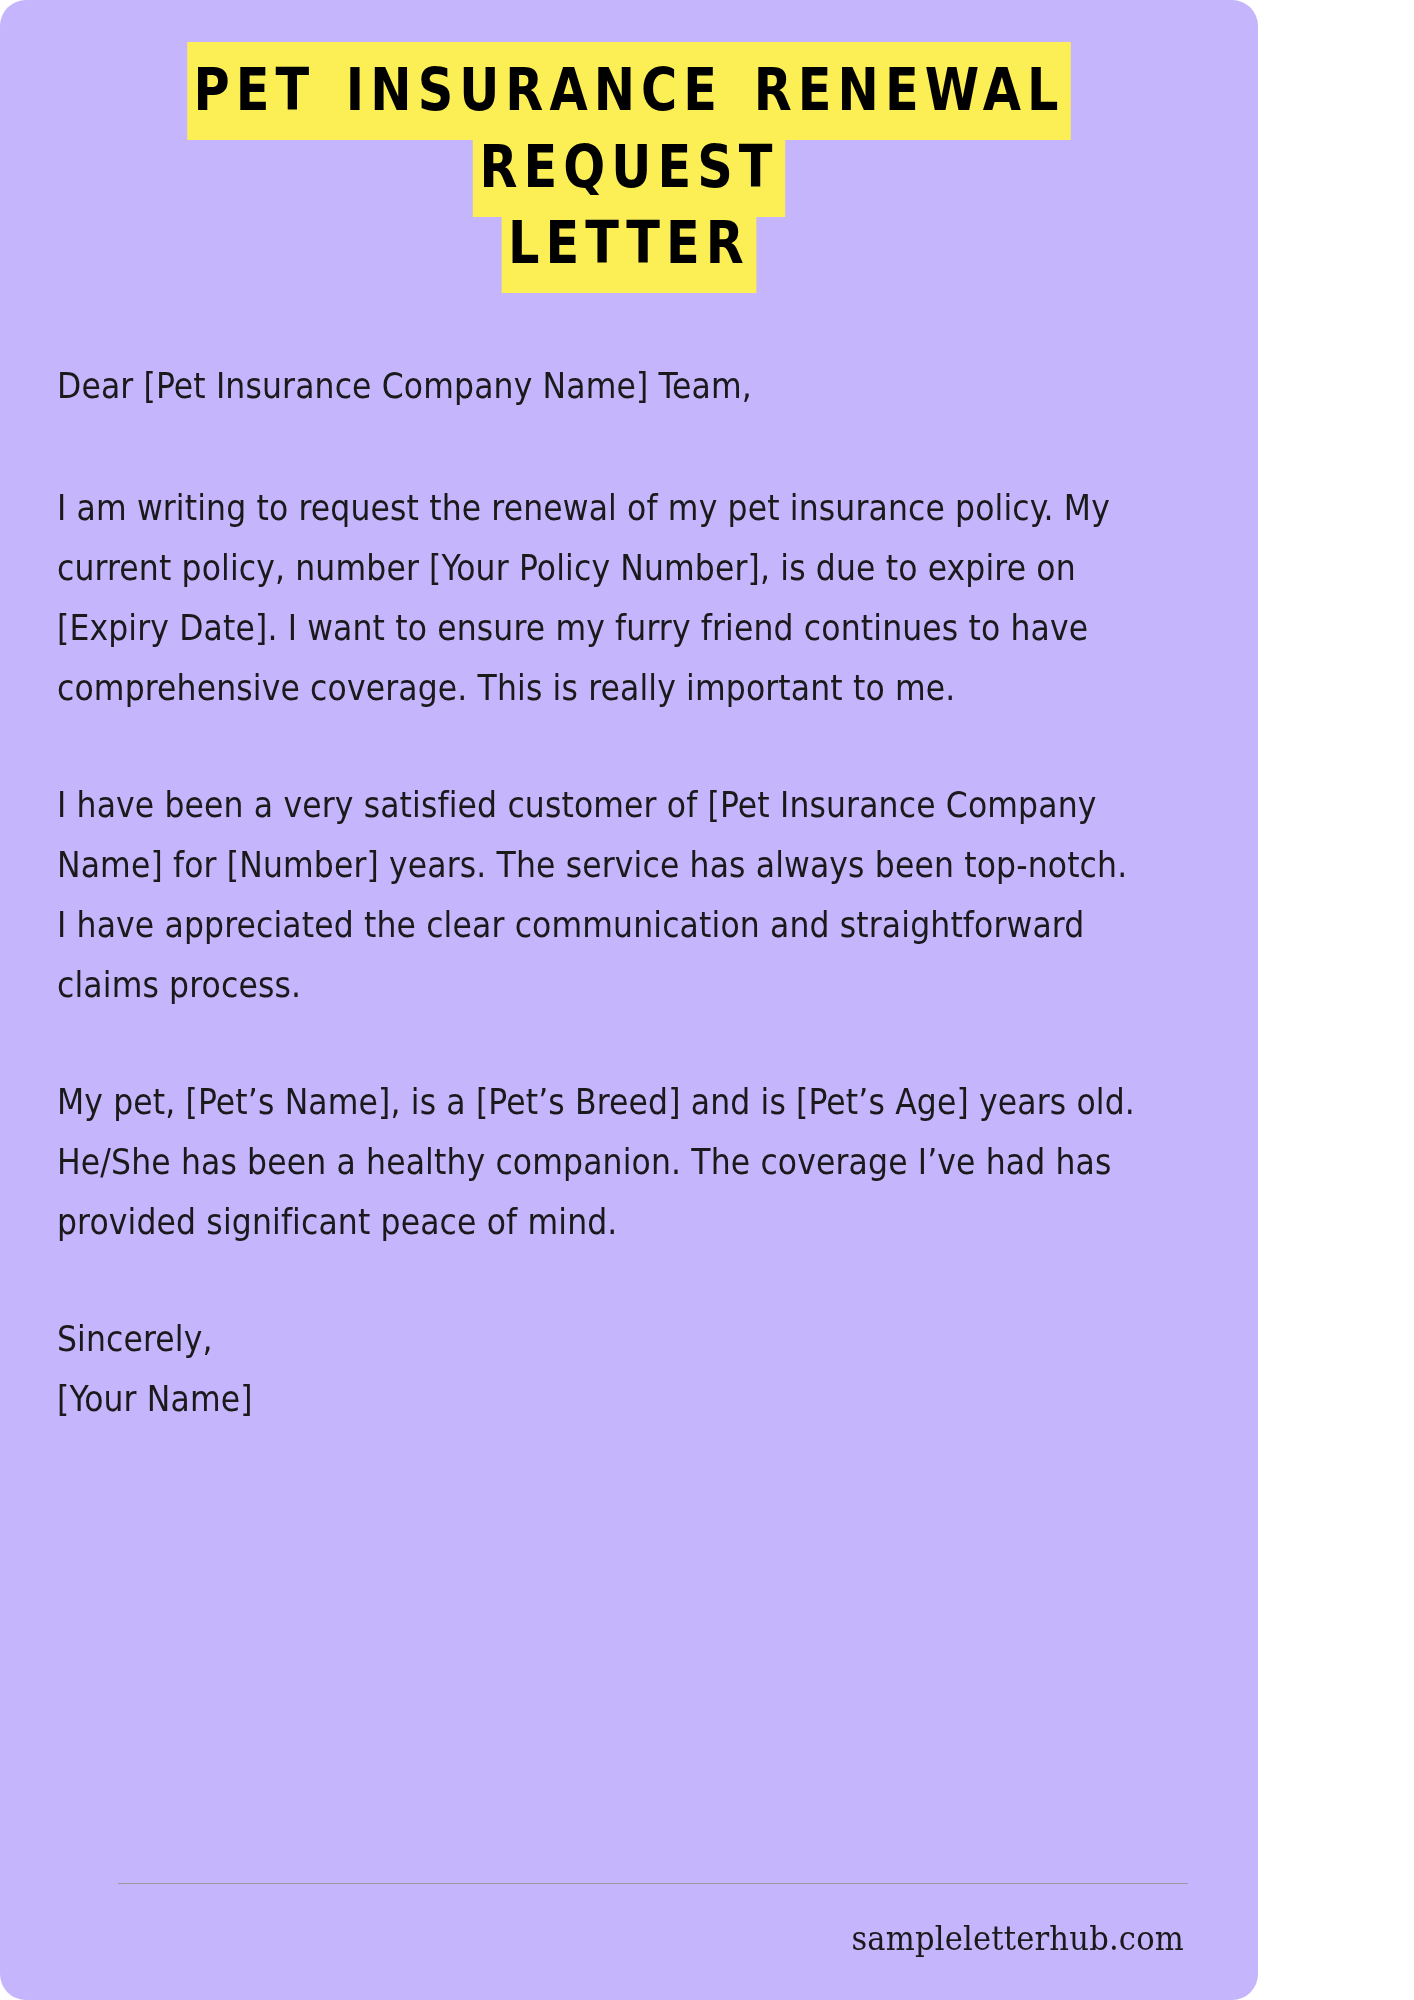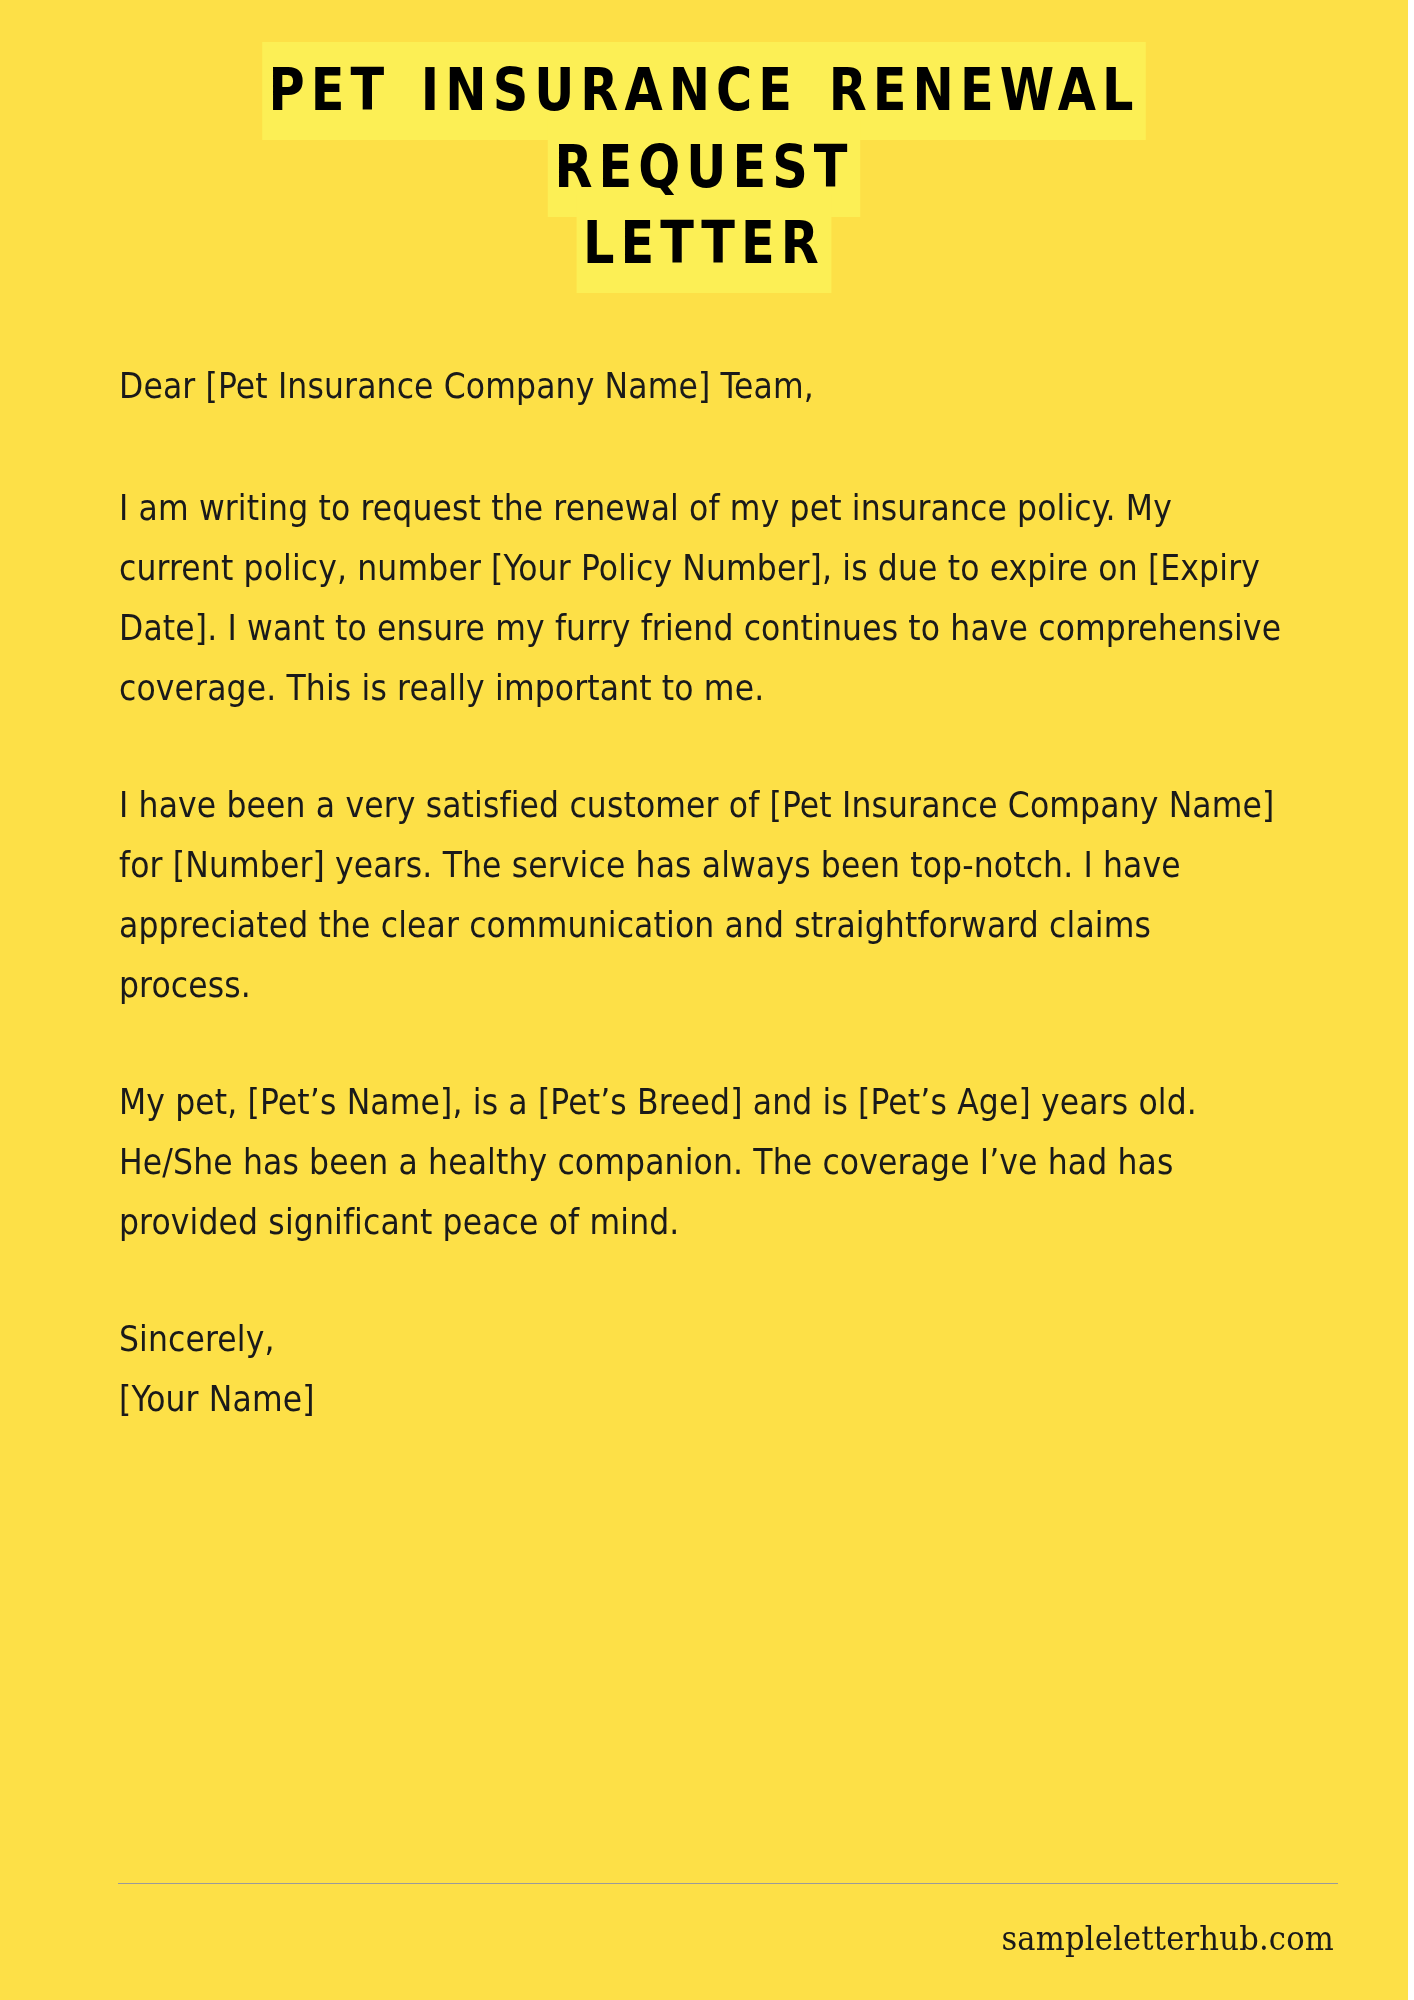--- a/index.html
+++ b/index.html
@@ -12,24 +12,25 @@
     height: 2000px;
     font-family: "Liberation Sans", sans-serif;
     color: #111111;
     -webkit-font-smoothing: antialiased;
     position: relative;
     overflow: hidden;
   }
 
   .page {
     position: relative;
-    width: 1408px;
+    width: 1258px;
     height: 2000px;
     box-sizing: border-box;
-    background: #fde047;
+    background: #c4b5fd;
+    border-radius: 26px;
   }
 
   
   .title-block {
     padding-top: 52px;
     padding-left: 56px;
     padding-right: 56px;
     text-align: center;
   }
   .doc-title {
@@ -48,21 +49,21 @@
   .doc-title .hl {
     background-color: #FCEF55;
     box-decoration-break: clone;
     -webkit-box-decoration-break: clone;
     padding: 13px 7px 16px 7px;
   }
 
   
   .body-block {
     margin-top: 74px;
-    padding-left: 119px;
+    padding-left: 57px;
     padding-right: 98px;
   }
   .para {
     font-family: "DejaVu Sans Condensed", "Liberation Sans Narrow", "Liberation Sans", sans-serif;
     font-size: 35.5px;
     line-height: 60px;
     color: #1a1a1a;
     margin: 0 0 57px 0;
     letter-spacing: 0.15px;
     transform: scaleX(0.985);

